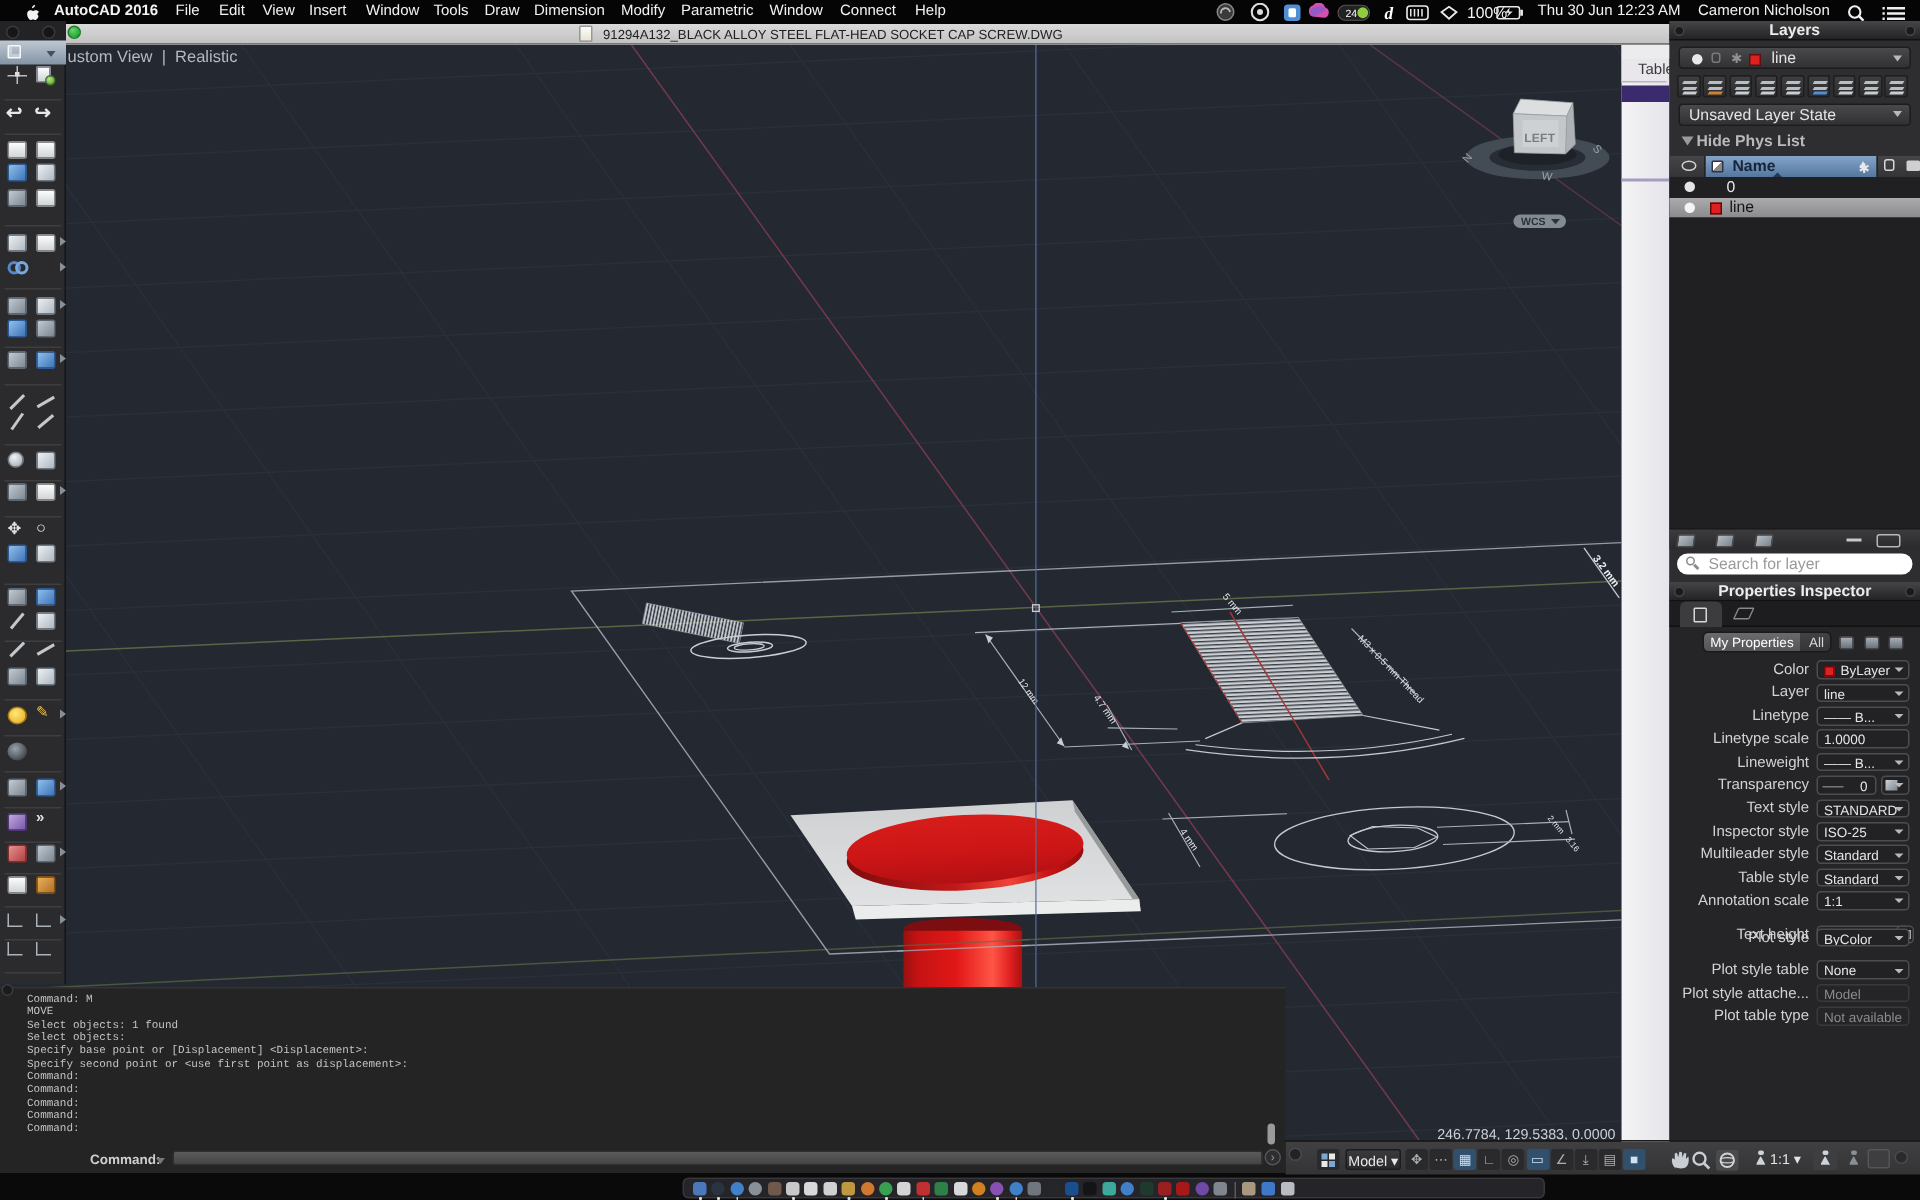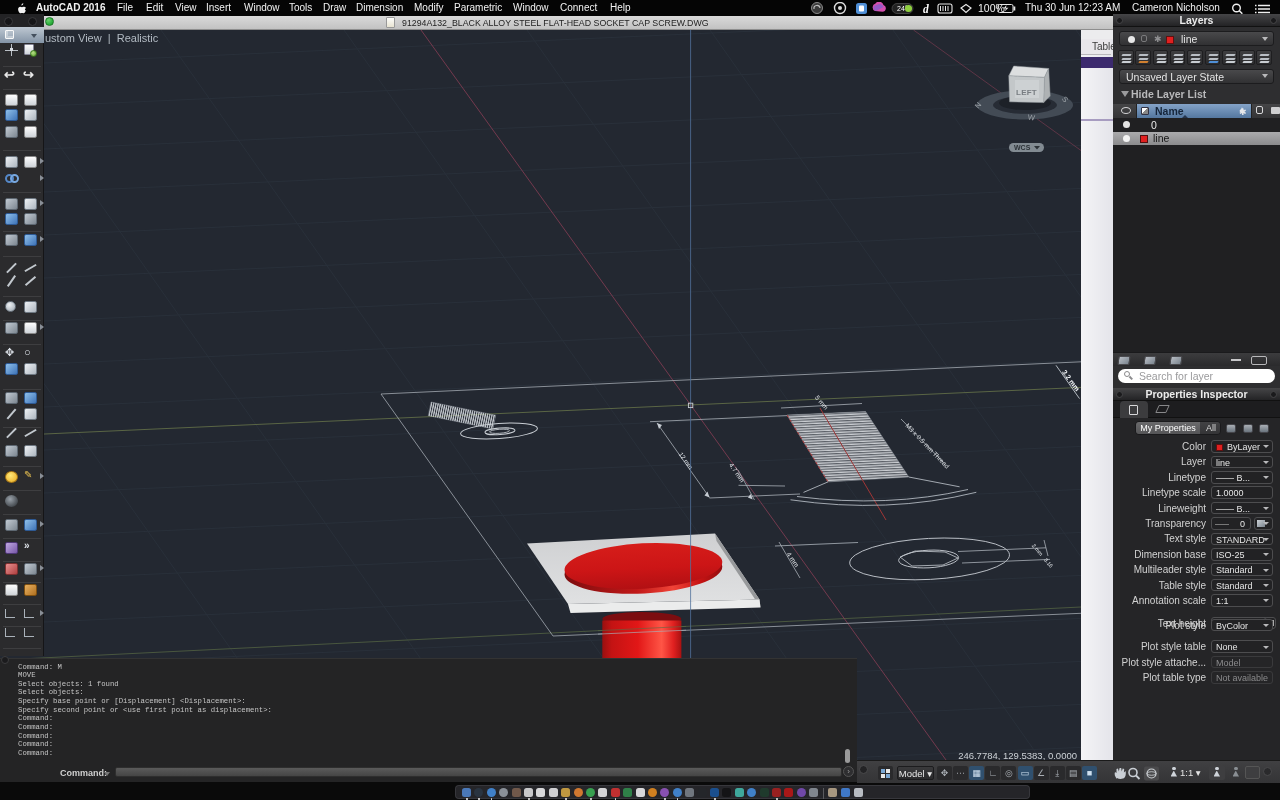--- a/index.html
+++ b/index.html
@@ -407,21 +407,21 @@
         <div class="abs" style="left:3px;top:3px;width:9px;height:2px;background:#b9bec4;transform:skewX(-30deg)"></div>
         <div class="abs" style="left:3px;top:6.5px;width:9px;height:2px;background:#b9bec4;transform:skewX(-30deg)"></div>
         <div class="abs" style="left:3px;top:10px;width:9px;height:2px;background:#c8cdd2;transform:skewX(-30deg)"></div>
       </div>
 </div>
 <div class="combo" style="left:6px;top:54.5px;width:155px;height:15.5px">
       <div class="abs" style="left:6px;top:1.5px">Unsaved Layer State</div>
       <div class="arr"></div>
     </div>
 <div class="abs" style="left:8px;top:77px;width:0;height:0;border-left:4.5px solid transparent;border-right:4.5px solid transparent;border-top:6px solid #9a9a9c"></div>
-<div class="abs" style="left:18px;top:74px;font-size:10.5px;font-weight:bold;color:#b9b9bb">Hide Layer List</div>
+<div class="abs" style="left:18px;top:74px;font-size:10.5px;font-weight:bold;color:#b9b9bb">Hide Phys List</div>
 <div class="abs" style="left:0;top:90px;width:167px;height:14px;background:linear-gradient(#454547,#343436)">
       <div class="abs" style="left:8px;top:3px;width:10px;height:7px;border-radius:50%;border:1.5px solid #d2d2d4"></div>
       <div class="abs" style="left:23px;top:0;width:116px;height:14px;background:linear-gradient(#84a3c8,#54779f);border-left:1px solid #222;border-right:1px solid #222">
         <div class="abs" style="left:4px;top:3px;width:8px;height:8px;background:linear-gradient(135deg,#fff 50%,#888 50%);border:1px solid #334;border-radius:1px"></div>
         <div class="abs" style="left:18px;top:0.5px;font-size:10.5px;font-weight:bold;color:#15253a">Name</div>
         <div class="abs" style="right:5px;top:1px;font-size:8px;color:#dfe8f2">▲<br></div>
         <div class="abs" style="left:44px;top:11px;width:0;height:0;border-left:4px solid transparent;border-right:4px solid transparent;border-bottom:4px solid #24354e"></div>
       </div>
       <div class="abs" style="left:126px;top:2.5px;color:#e8e8ea;font-size:9px">✱</div>
       <div class="abs" style="left:143px;top:2px;width:7px;height:8px;border:1.5px solid #d8d8da;border-radius:2px"></div>
@@ -512,21 +512,21 @@
       </div>
 </div>
 <div class="prow" style="top:143.9px">
       <div class="plabel">Text style</div>
 <div class="pctrl">
         <div class="txt">STANDARD</div>
         <div class="arr"></div>
       </div>
 </div>
 <div class="prow" style="top:159.3px">
-      <div class="plabel">Dimension base</div>
+      <div class="plabel">Inspector style</div>
 <div class="pctrl">
         <div class="txt">ISO-25</div>
         <div class="arr"></div>
       </div>
 </div>
 <div class="prow" style="top:174.7px">
       <div class="plabel">Multileader style</div>
 <div class="pctrl">
         <div class="txt">Standard</div>
         <div class="arr"></div>

